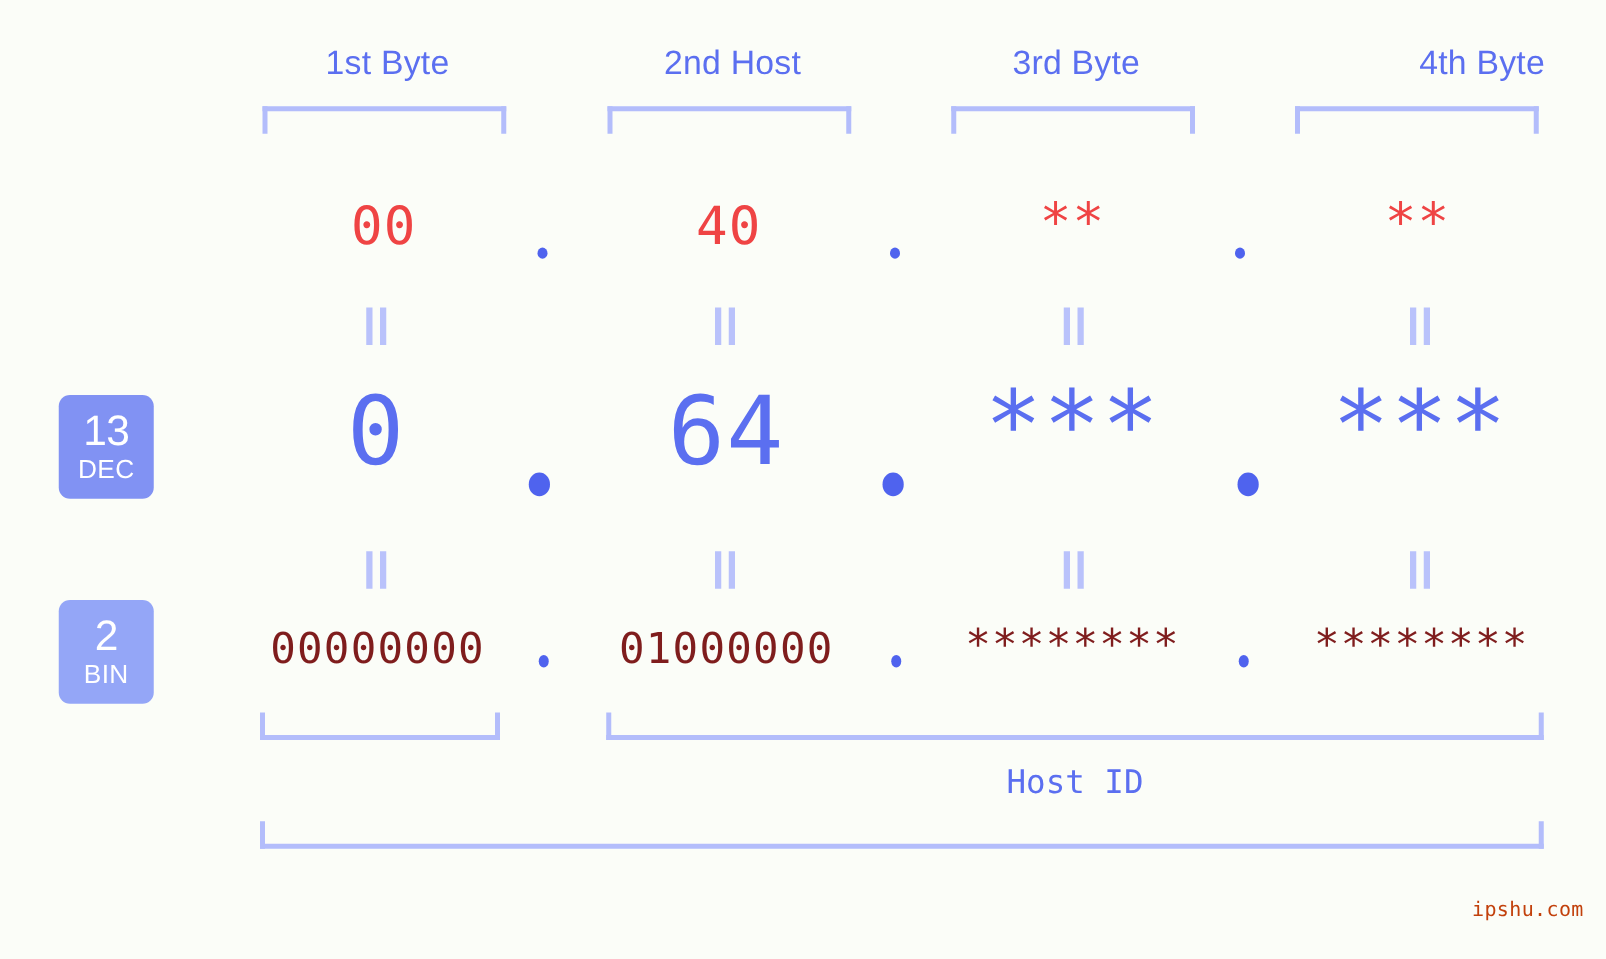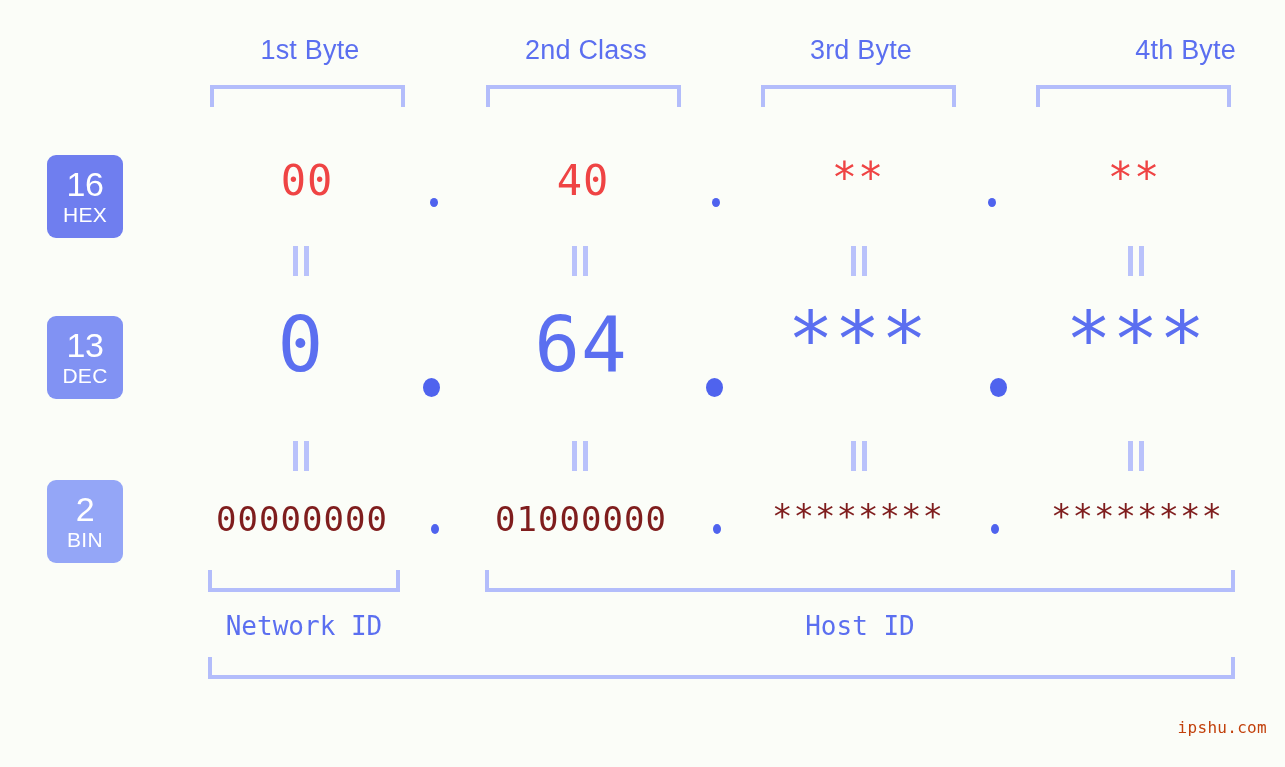--- a/index.html
+++ b/index.html
@@ -162,33 +162,29 @@
     color: #c2410c;
     letter-spacing: 0.3px;
   }
 </style>
 </head>
 <body>
 
 <div id="stage">
 
   <div class="byte-title" style="left:210px;">1st Byte</div>
-  <div class="byte-title" style="left:486px;">2nd Class</div>
+  <div class="byte-title" style="left:486px;">2nd Host</div>
   <div class="byte-title" style="left:761px;">3rd Byte</div>
   <div class="byte-title" style="left:1036px;text-align:right;">4th Byte</div>
 
   <div class="bracket-top" style="left:210px; top:85px; width:195px;"></div>
   <div class="bracket-top" style="left:486px; top:85px; width:195px;"></div>
   <div class="bracket-top" style="left:761px; top:85px; width:195px;"></div>
   <div class="bracket-top" style="left:1036px; top:85px; width:195px;"></div>
 
-  <div class="badge" style="top:155px; background:#6f7eef;">
-    <span class="num">16</span>
-    <span class="abbr">HEX</span>
-  </div>
 
   <div class="row-hex">
     <div class="val" style="left:207px; top:158px; width:200px;">00</div>
     <div class="dot small" style="left:430px; top:198px;"></div>
     <div class="val" style="left:483px; top:158px; width:200px;">40</div>
     <div class="dot small" style="left:712px; top:198px;"></div>
     <div class="val" style="left:758px; top:155px; width:200px;">**</div>
     <div class="dot small" style="left:988px; top:198px;"></div>
     <div class="val" style="left:1034px; top:155px; width:200px;">**</div>
   </div>
@@ -253,20 +249,19 @@
     <div class="val" style="left:481px; top:500px; width:200px;">01000000</div>
     <div class="dot mid" style="left:713px; top:524px;"></div>
     <div class="val" style="left:758px; top:497px; width:200px;">********</div>
     <div class="dot mid" style="left:991px; top:524px;"></div>
     <div class="val" style="left:1037px; top:497px; width:200px;">********</div>
   </div>
 
   <div class="bracket-bottom" style="left:208px; top:570px; width:192px;"></div>
   <div class="bracket-bottom" style="left:485px; top:570px; width:750px;"></div>
 
-  <div class="caption" style="left:208px; top:610px; width:192px;">Network ID</div>
   <div class="caption" style="left:485px; top:610px; width:750px;">Host ID</div>
 
   <div class="bracket-bottom" style="left:208px; top:657px; width:1027px;"></div>
 
   <div class="watermark">ipshu.com</div>
 
 </div>
 
 </body></html>

